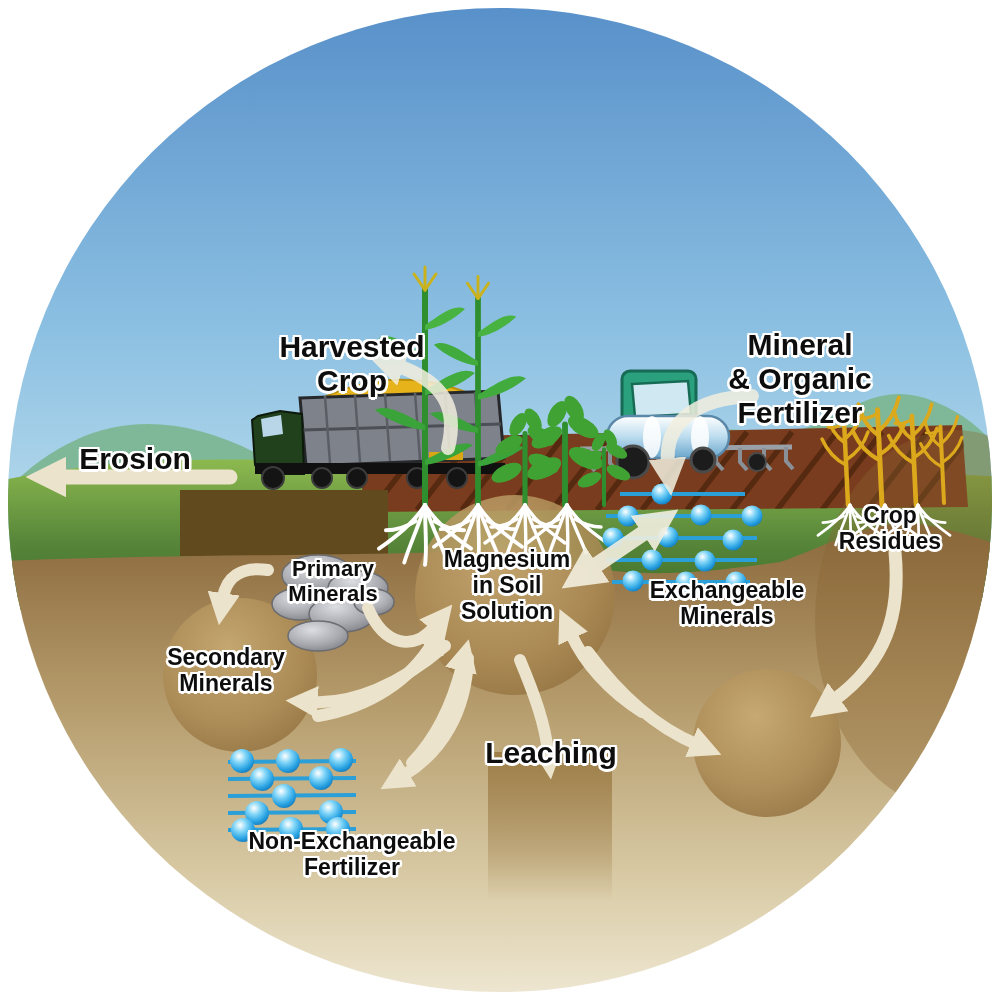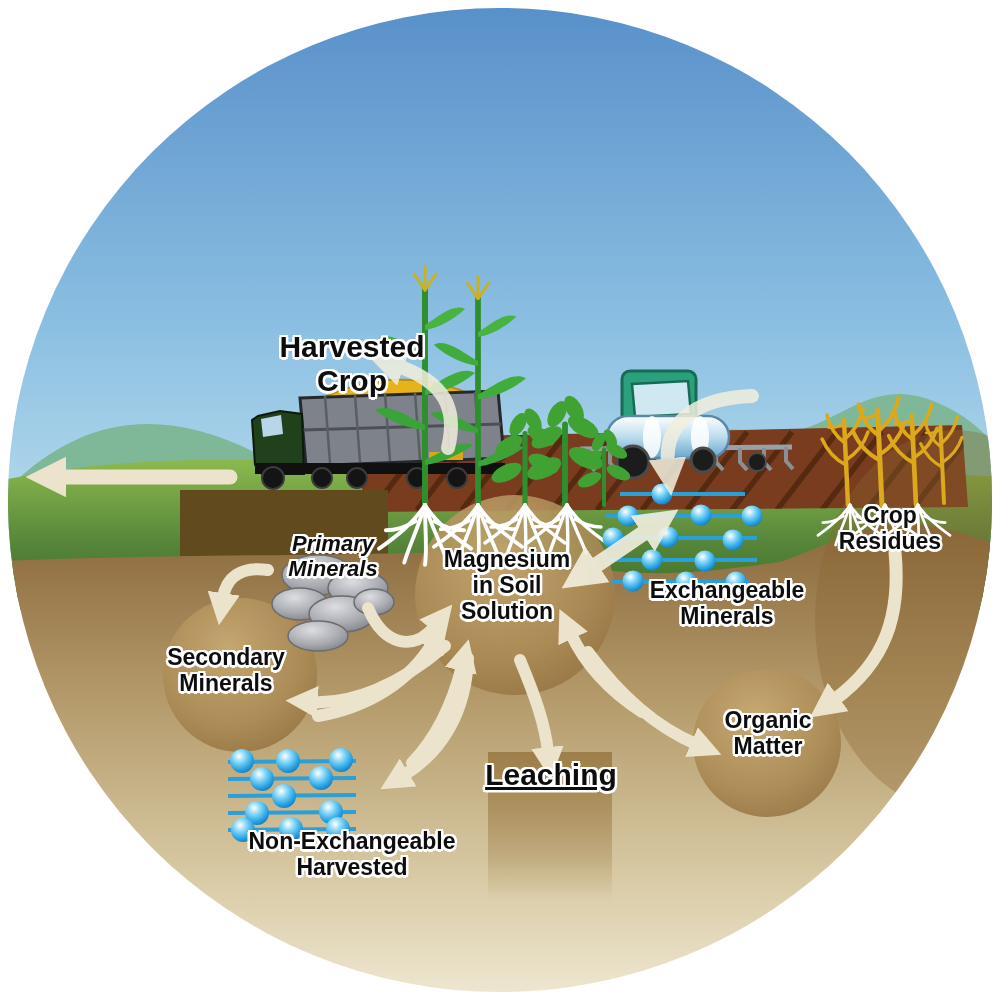--- a/index.html
+++ b/index.html
@@ -298,32 +298,34 @@
       <path d="M 412 763 C 436 738 452 706 462 666" stroke="#ece3cc" stroke-width="12" marker-end="url(#headCream)"></path>
       <path d="M 520 660 C 535 696 545 724 548 752" stroke="#ece3cc" stroke-width="12" marker-end="url(#headCream)"></path>
       <path d="M 642 712 C 608 690 584 662 571 634" stroke="#ece3cc" stroke-width="12" marker-end="url(#headCream)"></path>
       <path d="M 588 652 C 622 698 658 728 696 744" stroke="#ece3cc" stroke-width="12" marker-end="url(#headCream)"></path>
       <path d="M 592 568 L 648 530" stroke="#f2efdf" stroke-width="16" opacity="0.9" marker-start="url(#headPale)" marker-end="url(#headPale)"></path>
     </g>
   </g>
 </svg>
 
 
+<div class="lbl big" style="left:55px;  top:442px; width:160px;">Erosion</div>
 <div class="lbl big" style="left:262px; top:330px; width:180px;">Harvested
 Crop</div>
+<div class="lbl big" style="left:700px; top:328px; width:200px;">Mineral
+&amp; Organic
+Fertilizer</div>
 <div class="lbl mid" style="left:810px; top:502px; width:160px;">Crop
 Residues</div>
-<div class="lbl" style="left:253px; top:532px; width:160px;font-style:italic;">Primary
+<div class="lbl" style="left:253px; top:557px; width:160px;">Primary
 Minerals</div>
 <div class="lbl mid" style="left:417px; top:546px; width:180px;">Magnesium
 in Soil
 Solution</div>
 <div class="lbl mid" style="left:617px; top:577px; width:220px;">Exchangeable
 Minerals</div>
 <div class="lbl mid" style="left:136px; top:644px; width:180px;">Secondary
 Minerals</div>
-<div class="lbl mid" style="left:688px; top:707px; width:160px;">Organic
-Matter</div>
 <div class="lbl mid" style="left:212px; top:828px; width:280px;">Non-Exchangeable
-Harvested</div>
-<div class="lbl big" style="left:471px; top:758px; width:160px;text-decoration:underline;">Leaching</div>
+Fertilizer</div>
+<div class="lbl big" style="left:471px; top:736px; width:160px;">Leaching</div>
 
 </div>
 
 </body></html>

